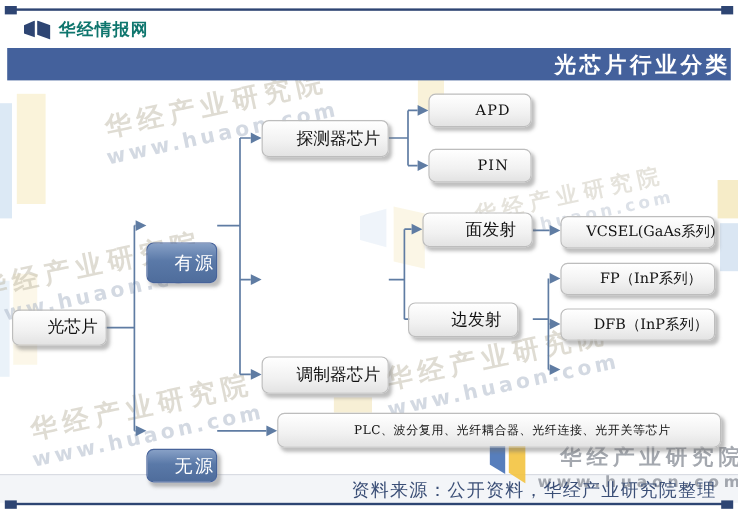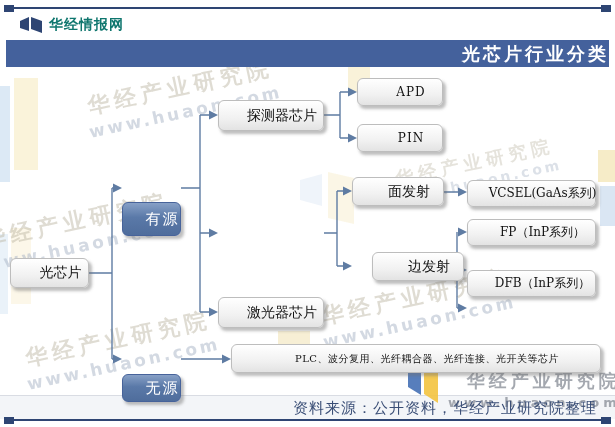--- a/index.html
+++ b/index.html
@@ -154,28 +154,28 @@
       <polygon points="458,265.5 467,270 458,274.5"></polygon>
       <polygon points="458,303.5 467,308 458,312.5"></polygon>
       <polygon points="222,354.5 231,359 222,363.5"></polygon>
     </g>
   </svg>
 
   <div class="node" style="left:10px;top:258px;width:79px;height:30px">光芯片</div>
   <div class="node blue" style="left:122px;top:172px;width:59px;height:34px">有源</div>
   <div class="node blue" style="left:122px;top:344px;width:59px;height:28px">无源</div>
   <div class="node" style="left:218px;top:100px;width:106px;height:31px">探测器芯片</div>
-  <div class="node" style="left:218px;top:297px;width:106px;height:31px">激光器芯片</div>
+  <div class="node" style="left:218px;top:297px;width:106px;height:31px">调制器芯片</div>
   <div class="node latin" style="left:357px;top:78px;width:86px;height:28px">APD</div>
   <div class="node latin" style="left:357px;top:124px;width:86px;height:28px">PIN</div>
   <div class="node" style="left:352px;top:177px;width:92px;height:29px">面发射</div>
-  <div class="node" style="left:372px;top:252px;width:92px;height:29px">边发射</div>
+  <div class="node" style="left:340px;top:252px;width:92px;height:29px">边发射</div>
   <div class="node leaf" style="left:467px;top:180px;width:129px;height:27px">VCSEL(GaAs系列)</div>
   <div class="node leaf" style="left:467px;top:219px;width:129px;height:27px">FP（InP系列）</div>
-  <div class="node leaf" style="left:467px;top:270px;width:129px;height:27px">DFB（InP系列）</div>
+  <div class="node leaf" style="left:467px;top:257px;width:129px;height:27px">DFB（InP系列）</div>
   <div class="node wide" style="left:231px;top:344px;width:370px;height:29px">PLC、波分复用、光纤耦合器、光纤连接、光开关等芯片</div>
 
   <div class="source">资料来源：公开资料，华经产业研究院整理</div>
 
   <div class="rule bottom">
     <span class="sq l"></span>
     <span class="sq r"></span>
   </div>
 
 </div>

